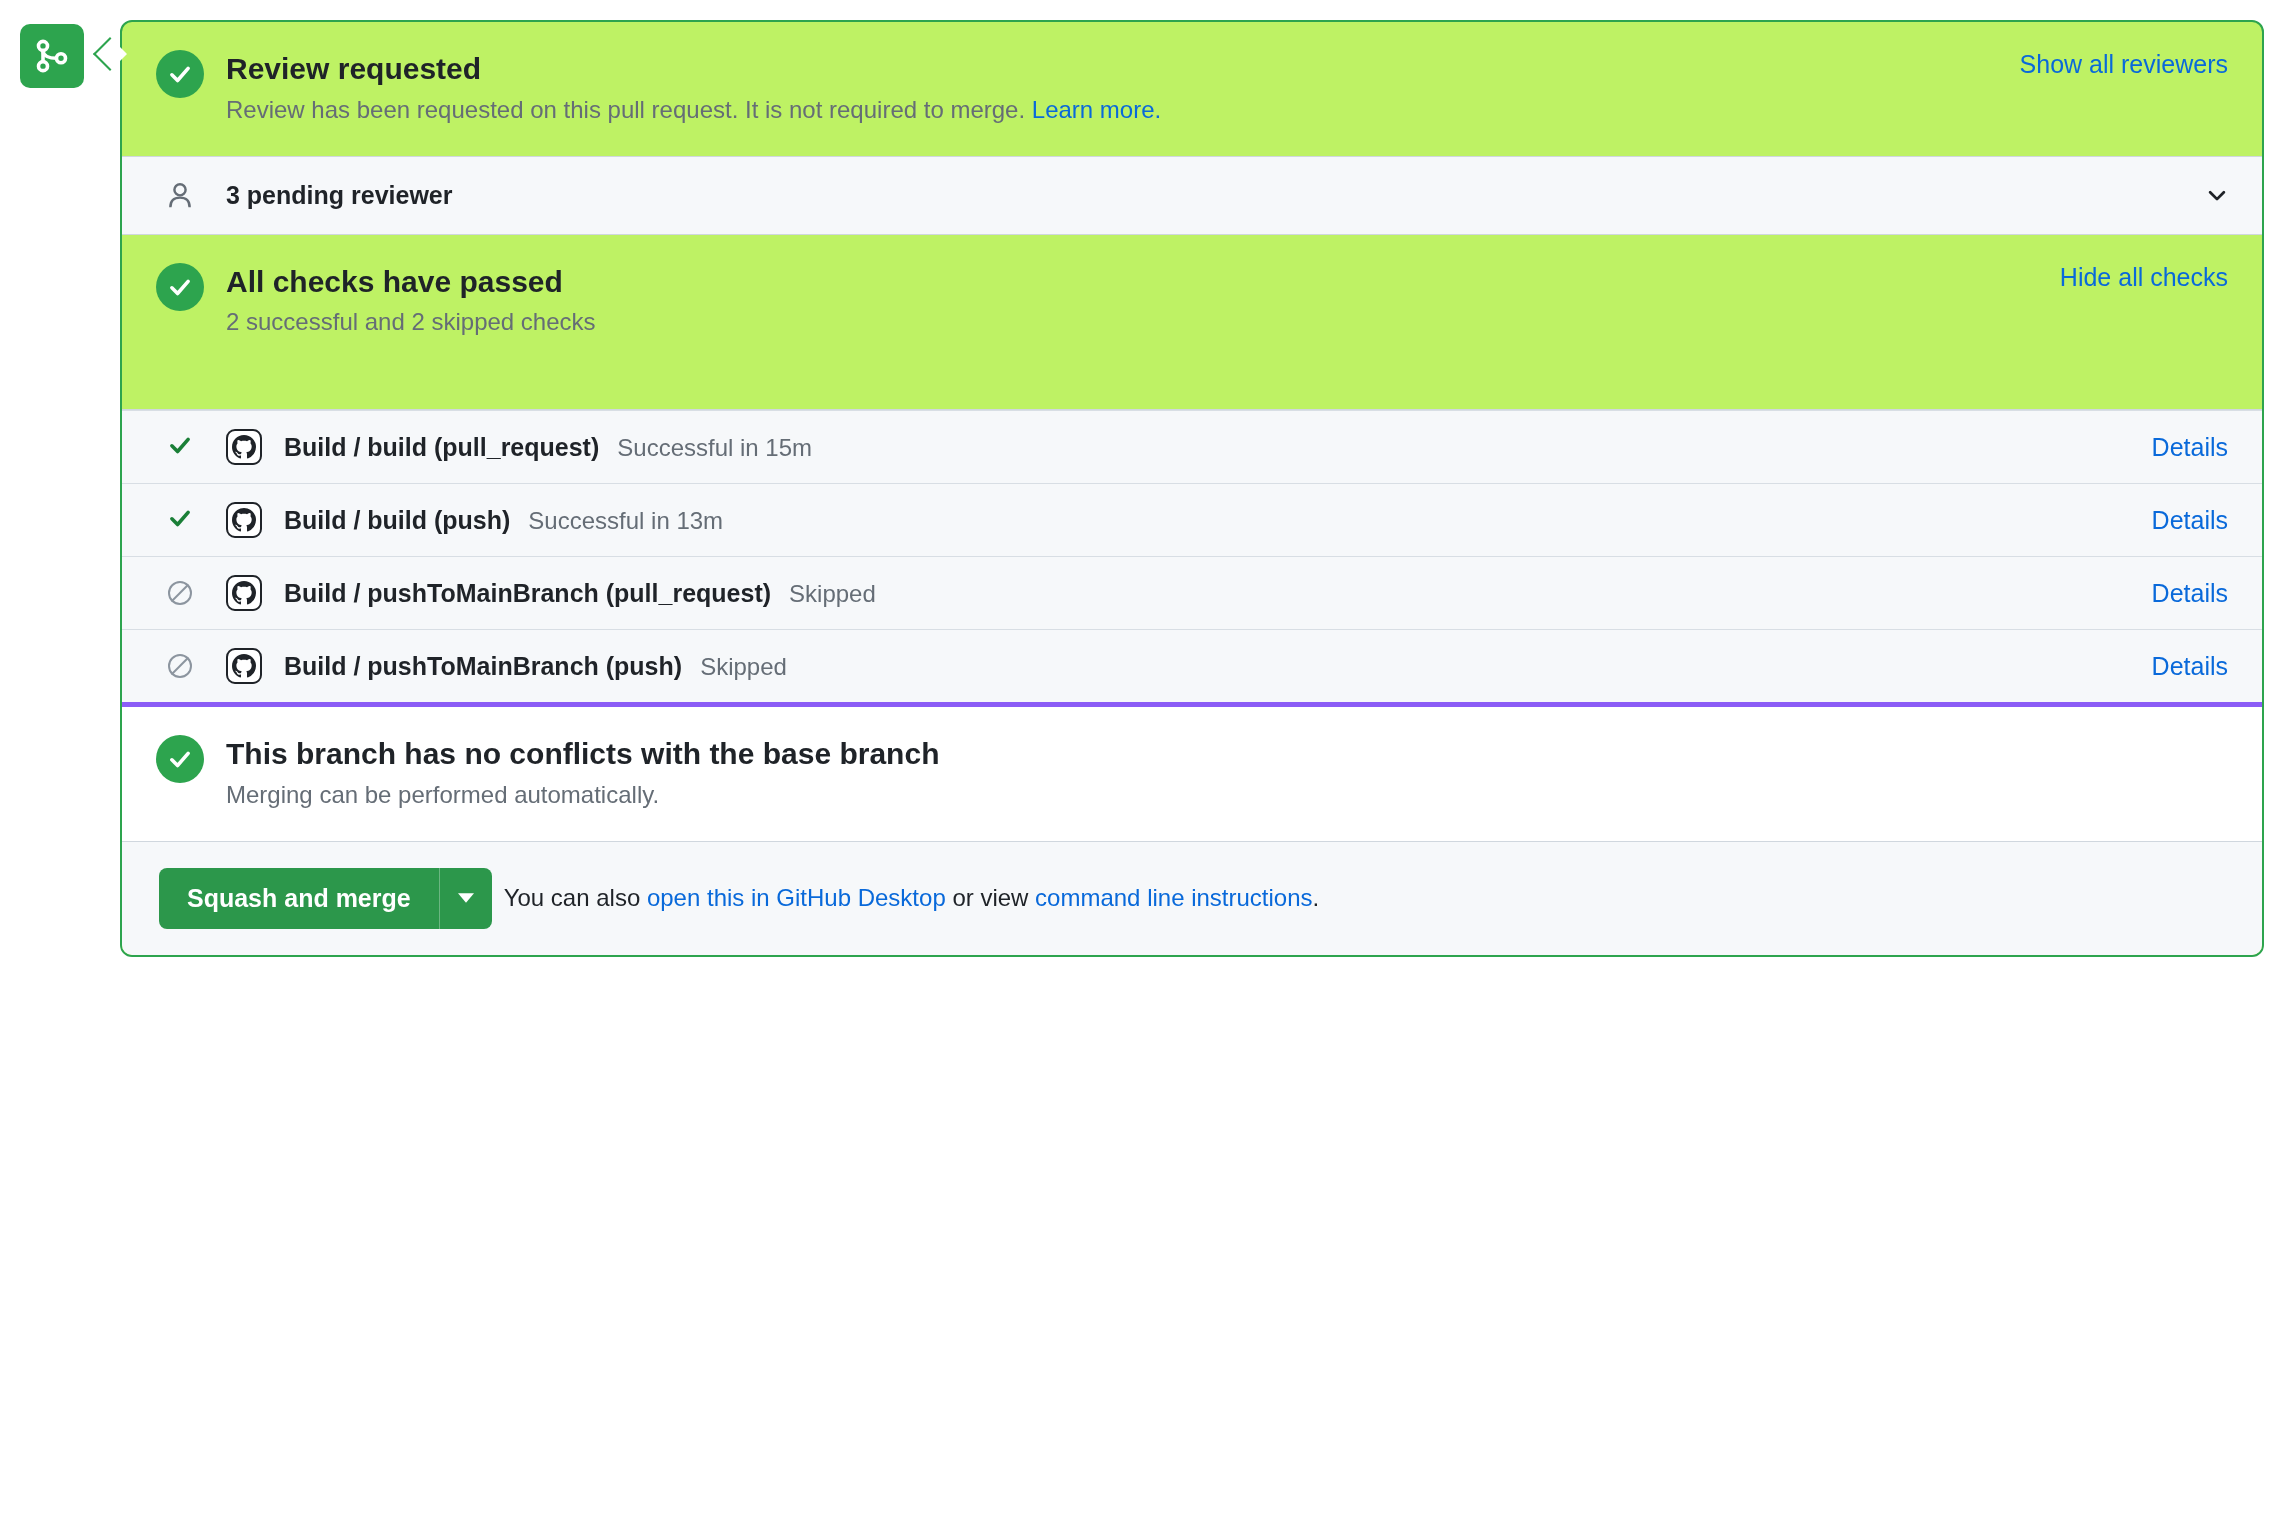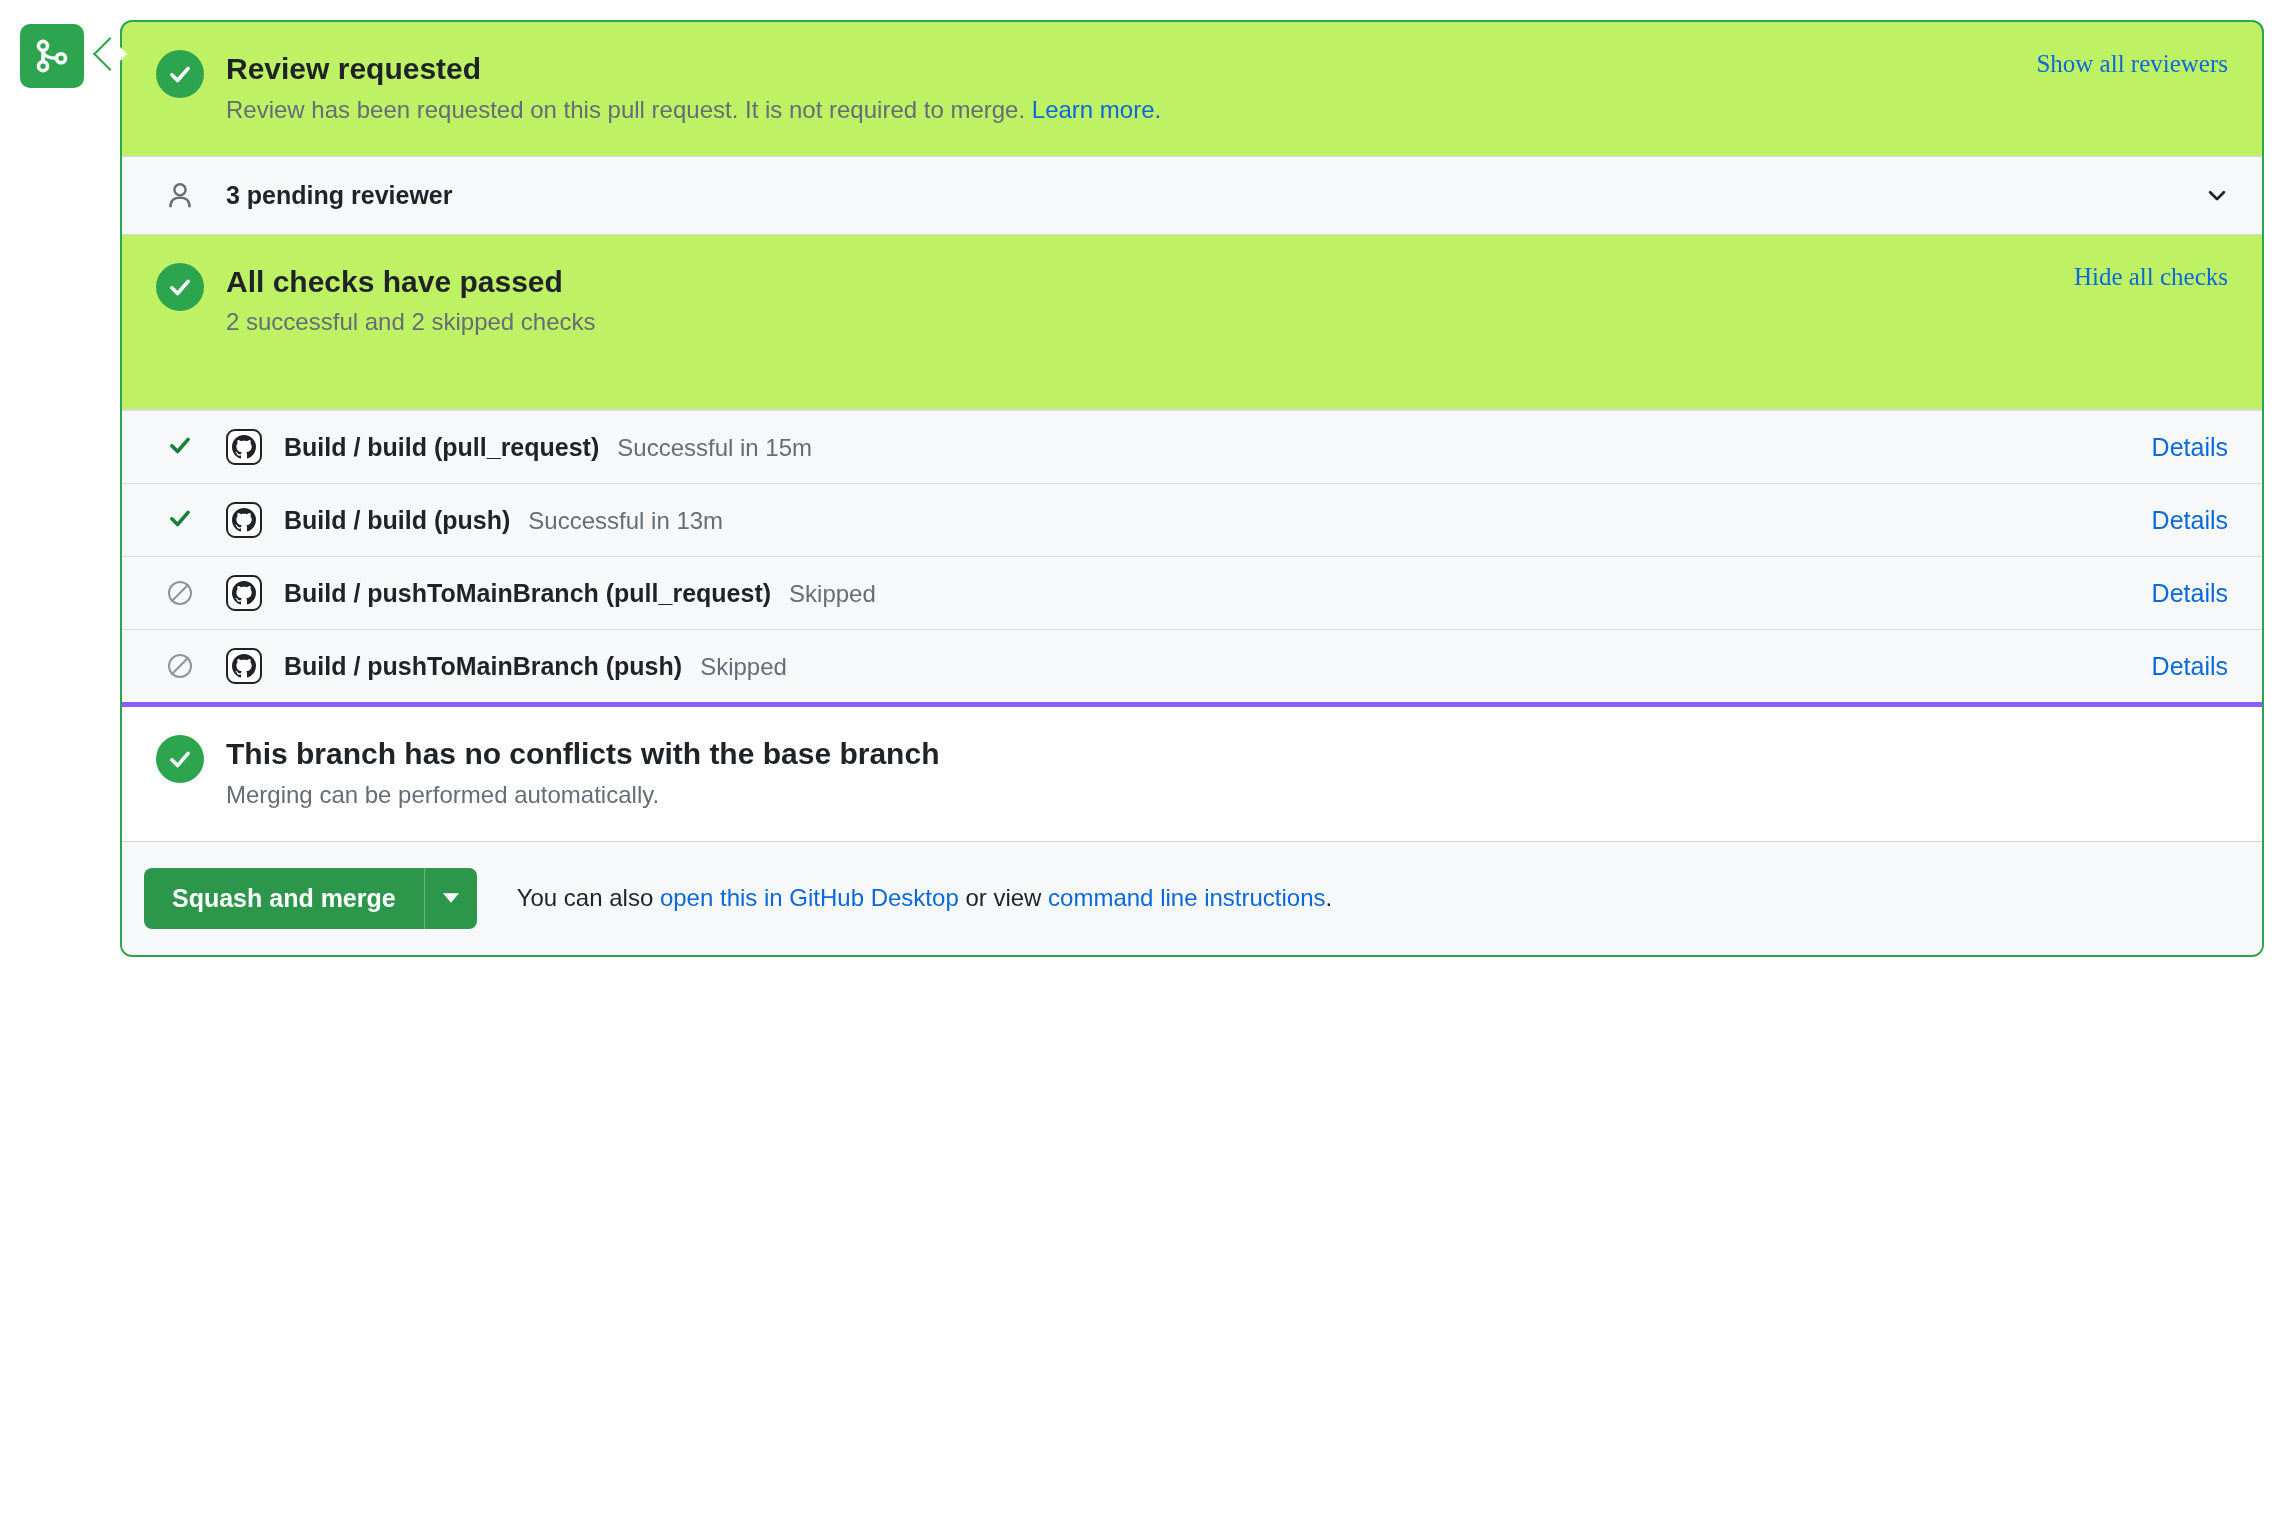--- a/index.html
+++ b/index.html
@@ -73,21 +73,20 @@
       line-height: 1.25;
       margin-bottom: 4px;
     }
     .section-sub {
       font-size: 24px;
       color: #656d76;
       line-height: 1.5;
     }
     .section-action {
       flex-shrink: 0;
-      font-family: Liberation Serif, serif;
     }
     .link {
       color: #0969da;
       text-decoration: none;
       cursor: pointer;
     }
     .link-lg { font-size: 25px; }
     .pending-row {
       background: #f6f8fa;
       border-top: 1px solid #d0d7de;
@@ -156,24 +155,24 @@
     }
     .check-result {
       font-size: 24px;
       color: #656d76;
       margin-left: 18px;
     }
     .check-body { flex: 1; display: flex; align-items: baseline; }
     .footer {
       background: #f6f8fa;
       border-top: 1px solid #d0d7de;
-      padding: 26px 22px;
-      display: flex;
-      align-items: center;
-      gap: 40px;
+      padding: 26px 37px;
+      display: flex;
+      align-items: center;
+      gap: 12px;
     }
     .btn-group {
       display: inline-flex;
       border-radius: 8px;
       overflow: hidden;
       flex-shrink: 0;
     }
     .btn {
       background: #2c974b;
       color: #fff;

